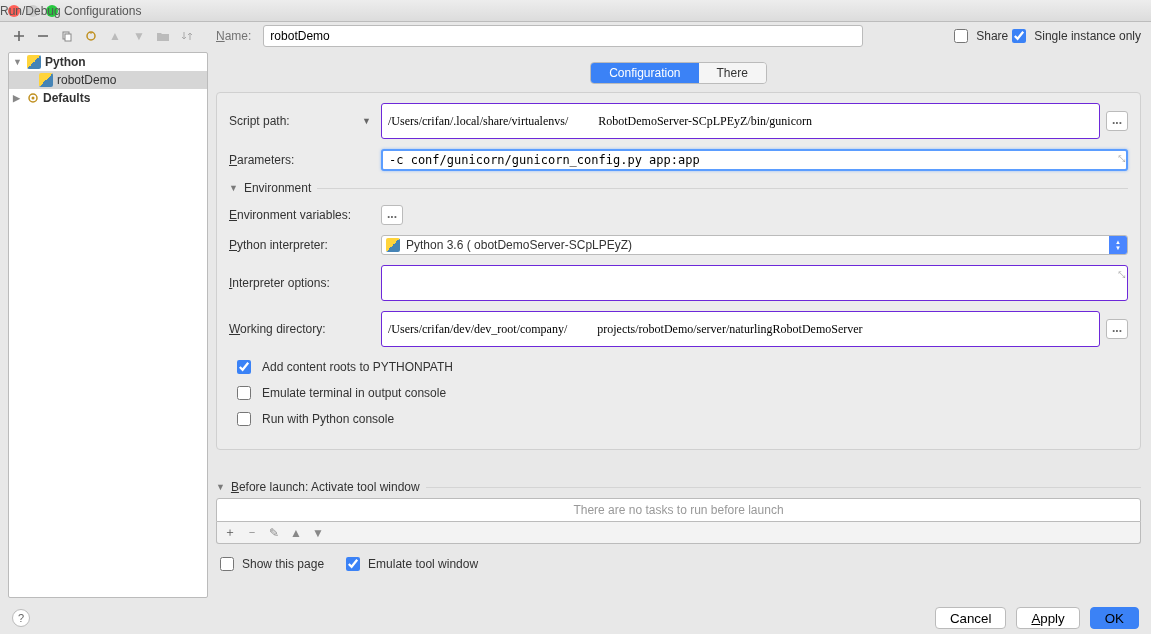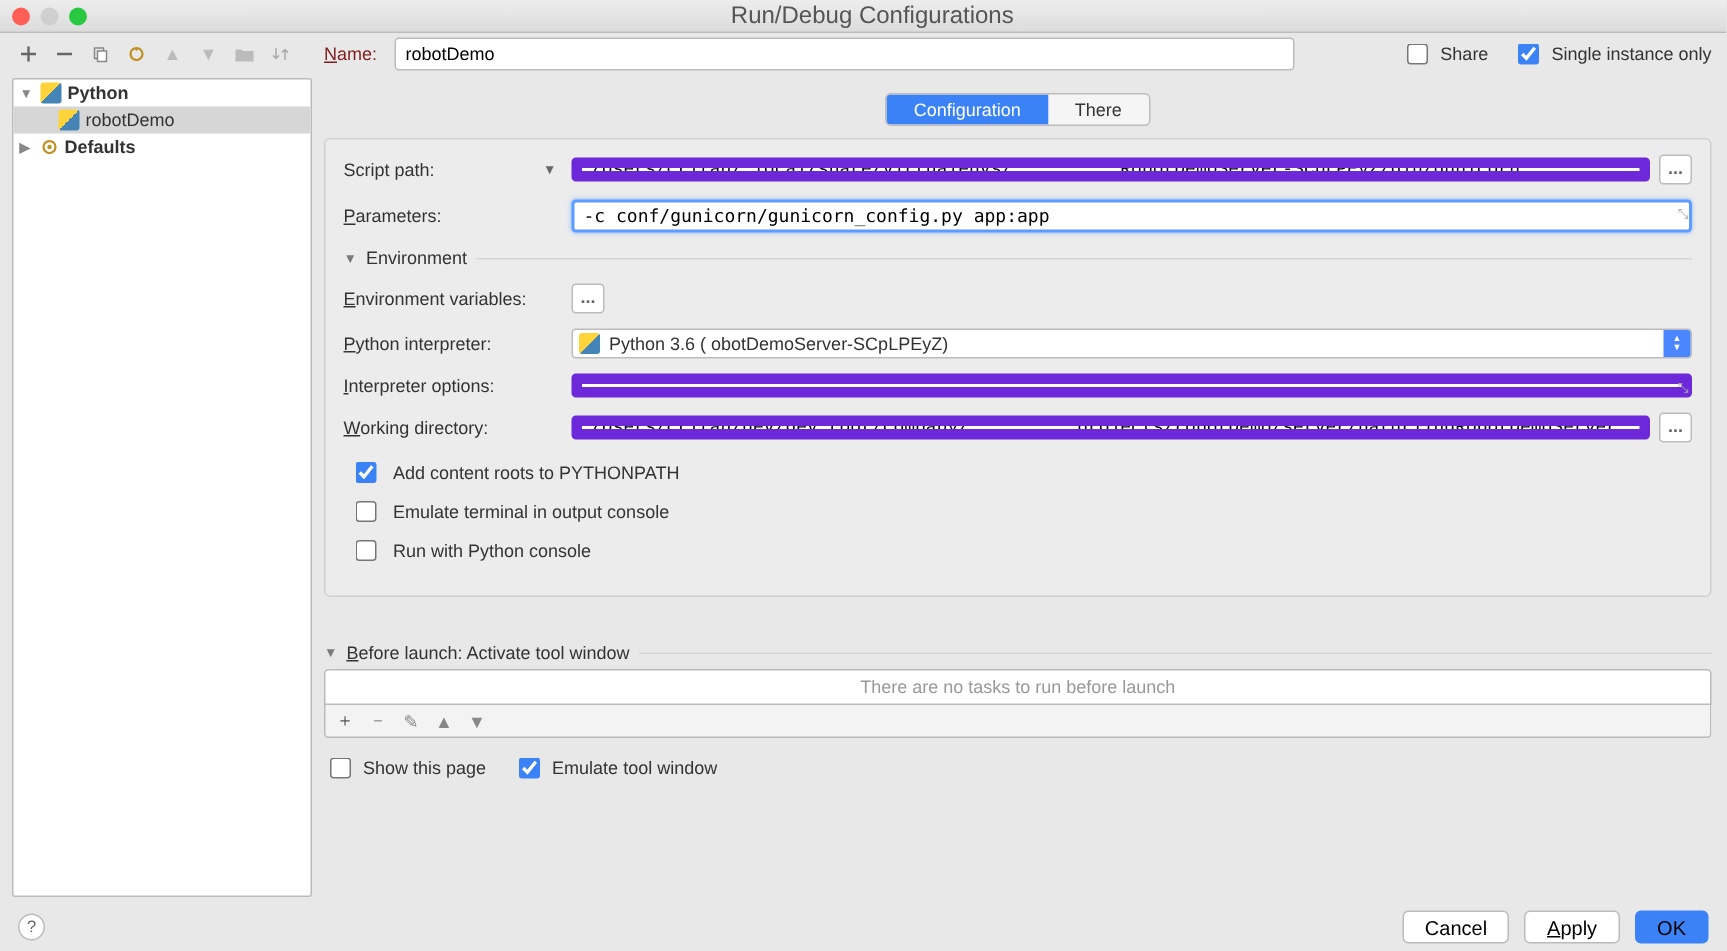--- a/index.html
+++ b/index.html
@@ -26,50 +26,48 @@
     gap: 7px;
     margin-left: 8px;
   }
   .tl { width: 12px; height: 12px; border-radius: 50%; }
   .tl.r { background: #ff5f57; }
   .tl.y { background: #cfcfcf; }
   .tl.g { background: #28c840; }
   .title {
     position: absolute;
     left: 0; right: 0;
-    text-align: center;
     color: #555;
-    font-size: 16px;
-    padding-left: 12px;
+    font-size: 12px;
   }
   .toolbar {
     height: 28px;
     display: flex;
     align-items: center;
     padding: 0 10px;
     gap: 6px;
     background: #e8e8e8;
   }
   .toolbar .icon-btn {
     width: 18px; height: 18px;
     display: flex; align-items: center; justify-content: center;
     color: #666;
   }
   .toolbar .sep { width: 4px; }
-  .name-label { margin-left: 4px; margin-right: 6px; color: #7f1d1d; }
+  .name-label { margin-left: 4px; margin-right: 6px; color: #737373; }
   .name-input {
     flex: 0 0 600px;
     height: 22px;
     border: 1px solid #bbb;
     border-radius: 3px;
     padding: 2px 6px;
     background: #fff;
     font-size: 12px;
   }
-  .right-checks { margin-left: auto; display: flex; gap: 16px; align-items: center; }
+  .right-checks { margin-left: auto; display: flex; gap: 0; align-items: center; }
   .chk { display: flex; align-items: center; gap: 5px; }
   .chk input { width: 14px; height: 14px; accent-color: #3b82f6; }
   .main { display: flex; height: calc(634px - 22px - 28px - 32px); }
   .sidebar {
     width: 200px;
     background: #fff;
     border: 1px solid #bbb;
     margin: 2px 0 4px 8px;
     border-radius: 2px;
     overflow: hidden;
@@ -119,27 +117,27 @@
     display: flex;
     align-items: center;
     margin-bottom: 10px;
     gap: 6px;
   }
   .form-row .lbl { width: 146px; color: #333; display:flex; align-items:center; gap:4px;}
   .form-row .lbl.wdrop { justify-content: space-between; padding-right:4px;}
   .dd-arrow { font-size:9px; color:#666; }
   .txt {
     flex: 1;
-    height: 16px;
-    border: 7px solid #6d28d9;
+    height: 36px;
+    border: 1px solid #6d28d9;
     border-radius: 3px;
     background: #fff;
     padding: 1px 6px;
     font-size: 12px;
-    font-family: Liberation Mono, monospace;
+    font-family: Liberation Serif, serif;
   }
   .txt.mono { font-family: Menlo, monospace; font-size: 12px; }
   .txt.focused {
     border: 2px solid #5b9dff;
     box-shadow: 0 0 3px rgba(91,157,255,0.6);
     height: 22px;
   }
   .dots-btn {
     width: 22px; height: 20px;
     border: 1px solid #bbb; border-radius: 3px;

